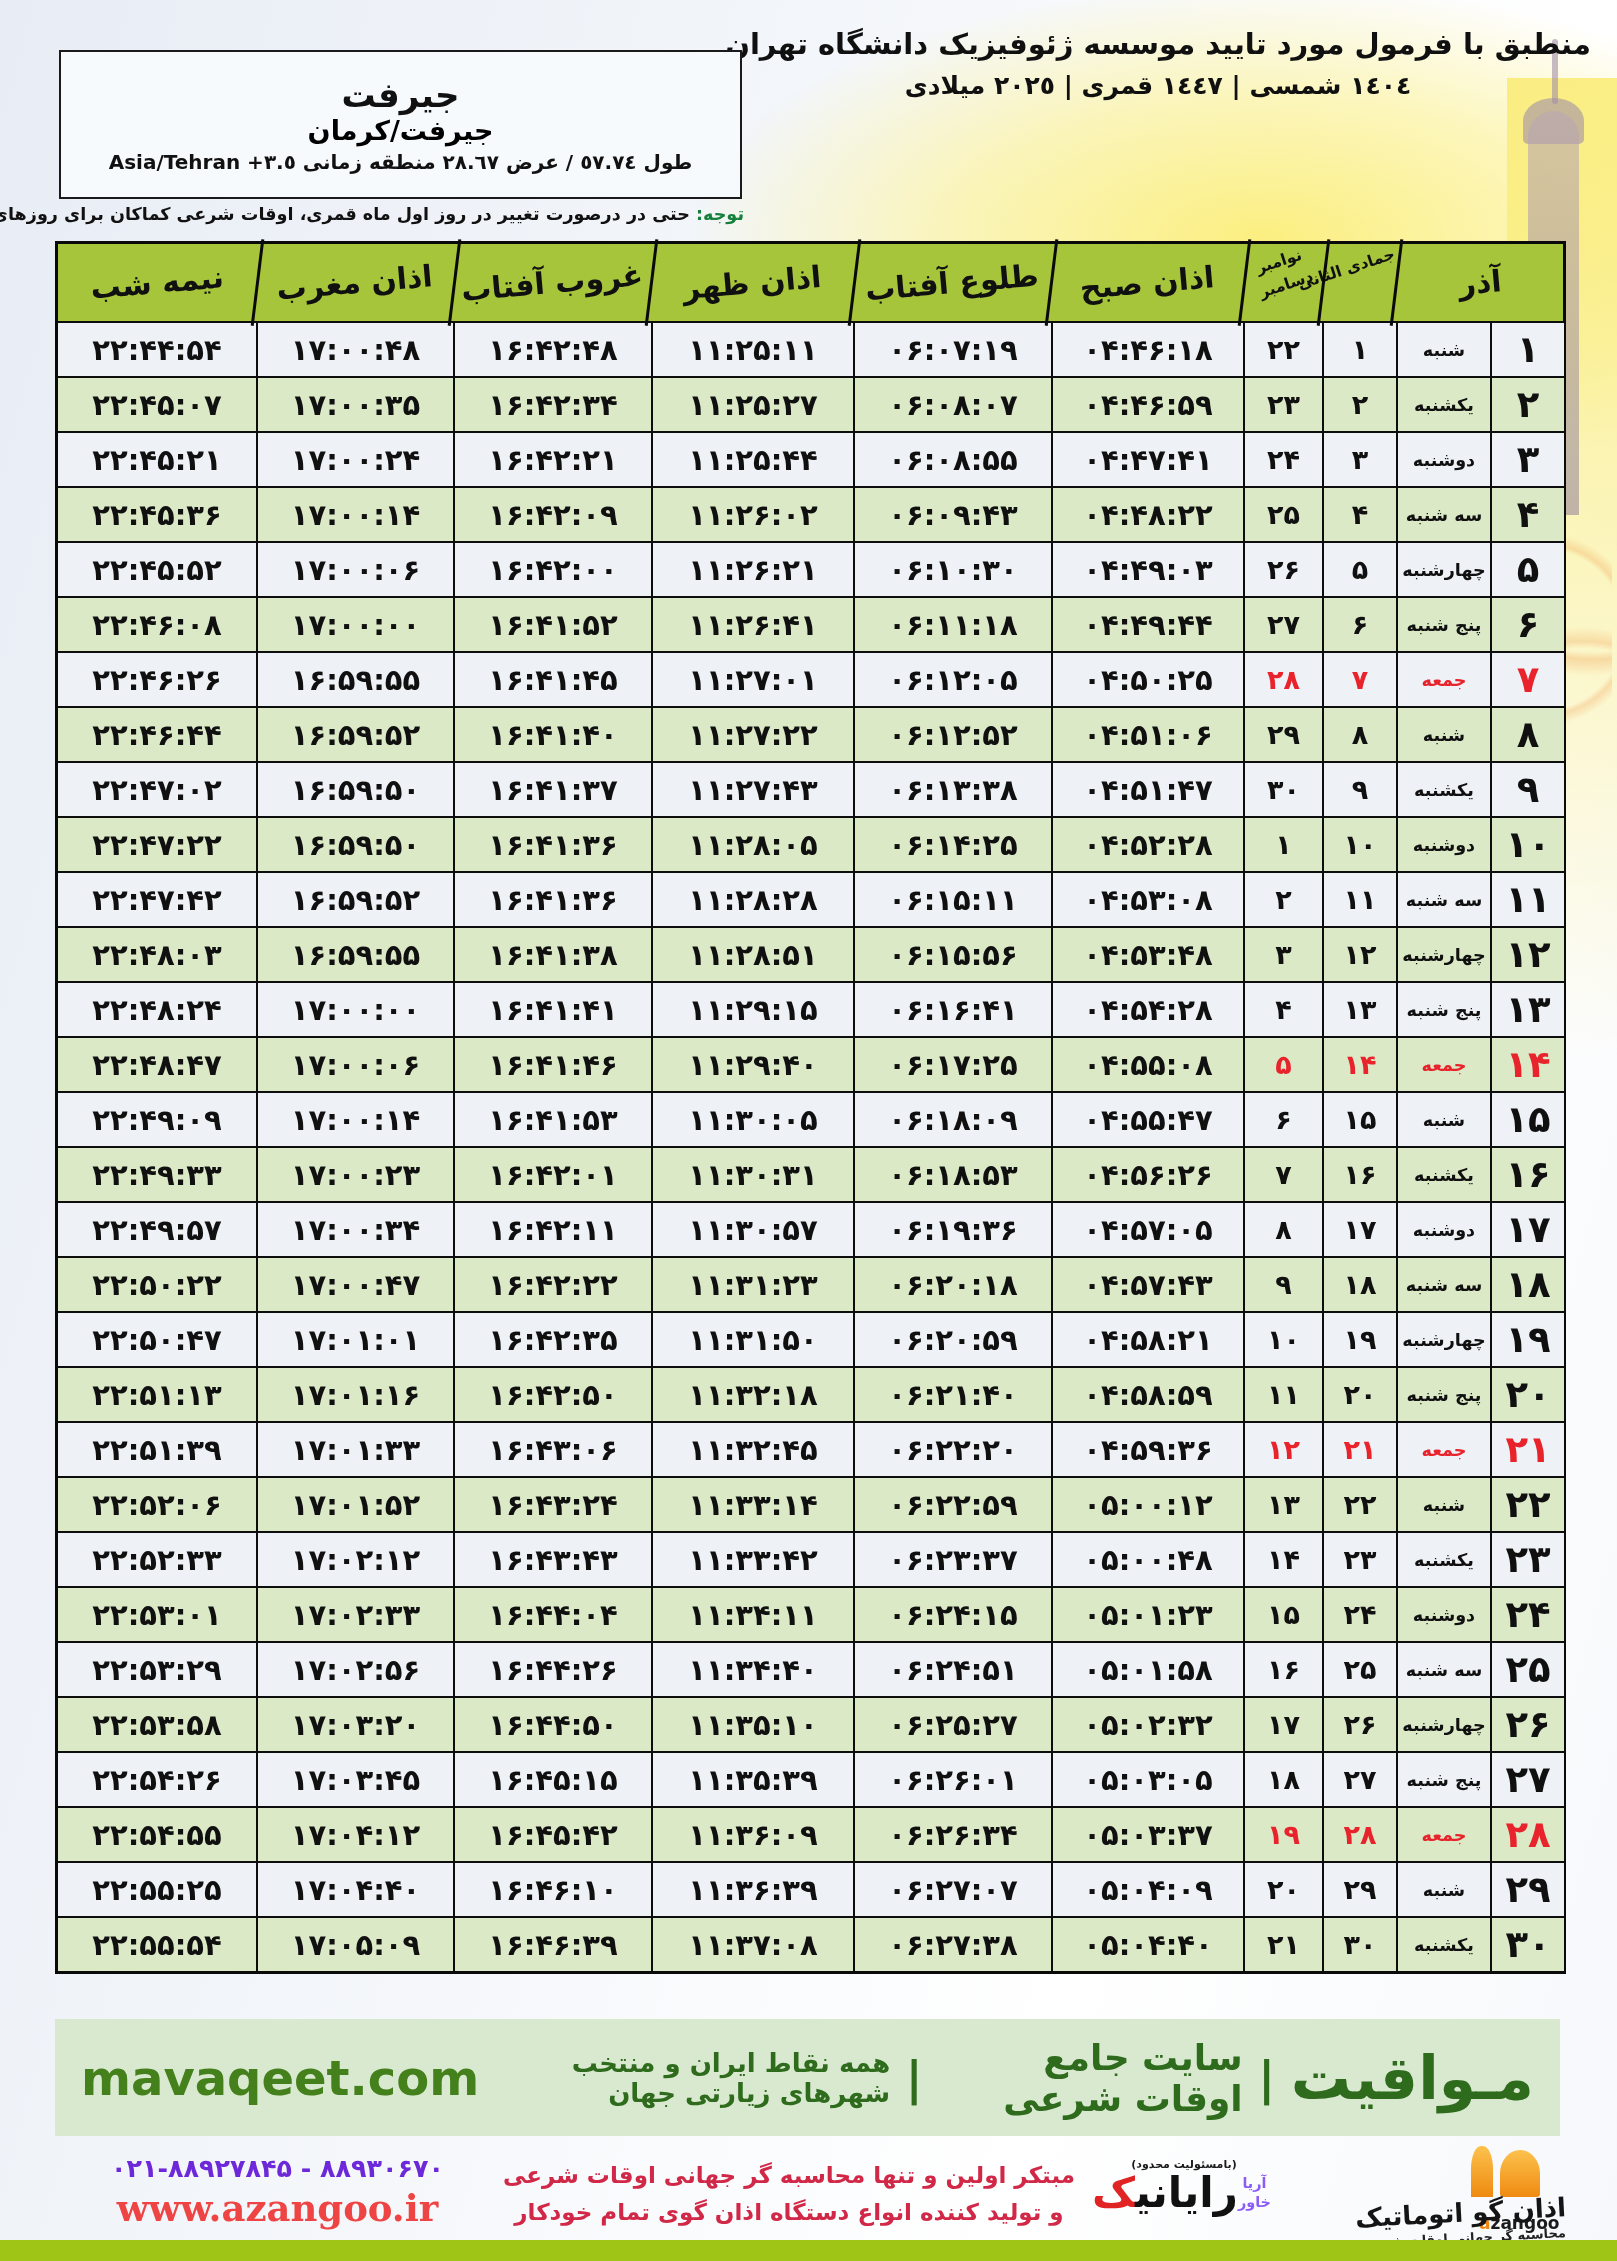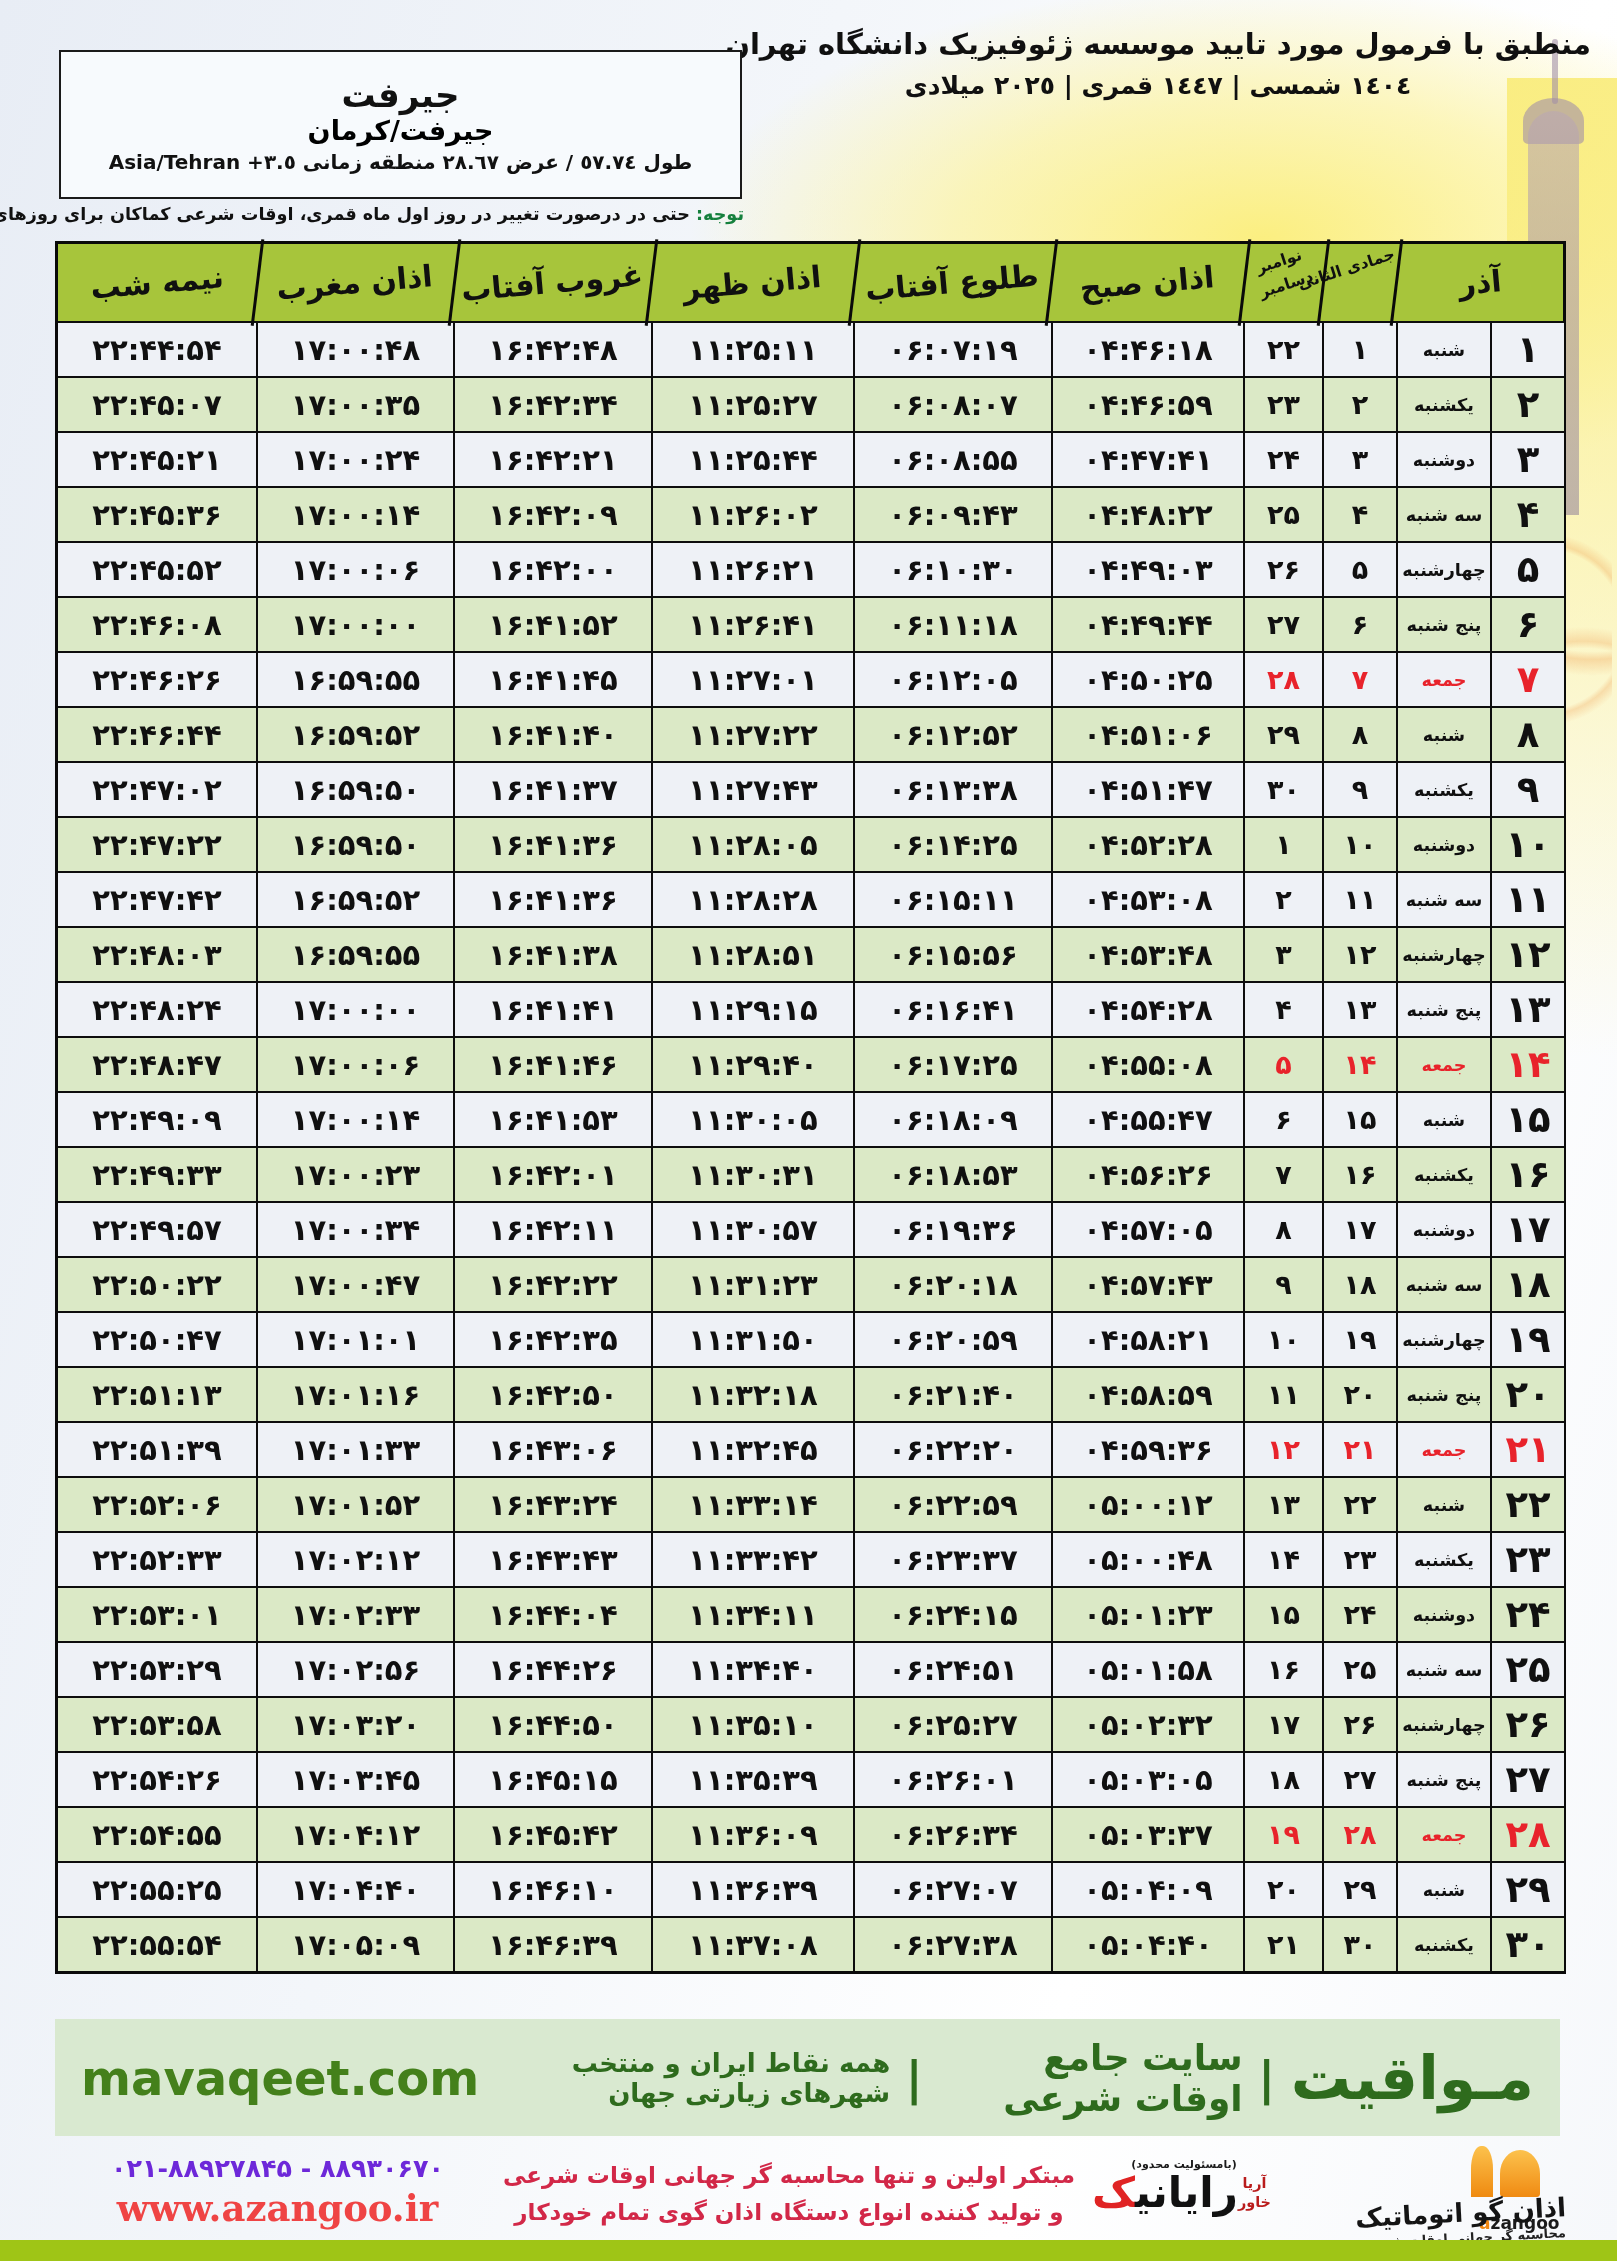--- a/index.html
+++ b/index.html
@@ -67,21 +67,21 @@
   .m-url{margin-right:auto;direction:ltr;font-size:48px;font-weight:bold;color:#44801b;}
   
   .f-left{left:62px;top:2153px;width:431px;text-align:center;}
   .f-phone{font-size:25.4px;font-weight:bold;color:#6d28d9;direction:ltr;}
   .f-site{font-size:37px;font-weight:bold;color:#ef4444;font-family:"DejaVu Serif",serif;margin-top:2.6px;}
   .f-claims{left:502px;top:2157px;width:574px;direction:rtl;text-align:center;color:#d22848;font-weight:bold;font-size:23px;line-height:1.6;}
   .rayanik{left:1083px;top:2158px;width:202px;direction:rtl;text-align:left;}
   .ray-note{font-size:11px;font-weight:bold;color:#1a1a1a;text-align:center;}
   .ray-main{font-size:42px;font-weight:bold;color:#111;line-height:1.05;white-space:nowrap;}
   .ray-main .red{color:#e02424;}
-  .ray-sub{font-size:14.4px;font-weight:bold;color:#b91c1c;display:inline-block;margin-right:5.2px;text-align:center;line-height:1.3;}
+  .ray-sub{font-size:14.4px;font-weight:bold;color:#8b5cf6;display:inline-block;margin-right:5.2px;text-align:center;line-height:1.3;}
   .azangoo{left:1305px;top:2146px;width:261px;direction:rtl;}
   .az-domes{position:relative;height:52px;}
   .dome1{position:absolute;right:26px;top:3.9px;width:40px;height:47px;background:linear-gradient(to bottom,#fcc24d,#f08a12);border-radius:50% 50% 8% 8%;}
   .dome2{position:absolute;right:73px;top:0;width:22px;height:51px;background:linear-gradient(to bottom,#fcc24d,#ef8a10);border-radius:45% 45% 0 0;}
   .az-title{font-size:26px;font-weight:bold;color:#141414;transform:rotate(-3deg);white-space:nowrap;margin-top:1.3px;}
   .az-tag{font-size:13px;font-weight:bold;color:#222;transform:rotate(-3deg);margin-top:2.6px;}
   .az-latin{position:absolute;right:6.5px;top:67px;font-size:17px;font-weight:bold;color:#1a1a1a;direction:ltr;}
   .az-latin .orange{color:#f0860f;}
   .bottom-bar{left:0;top:2240px;width:1618px;height:21px;background:#9fc516;}
 </style>

